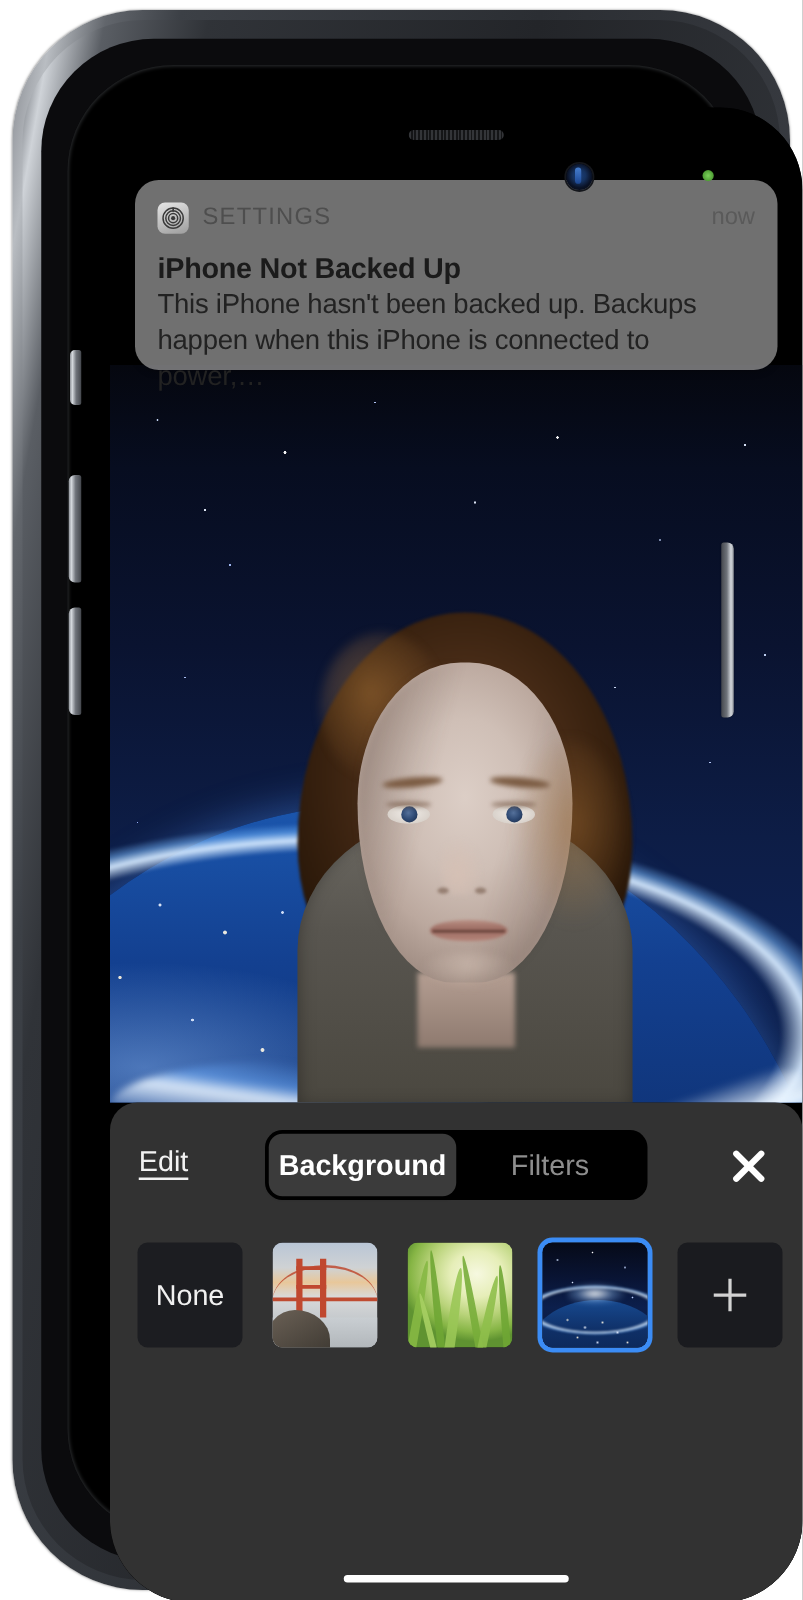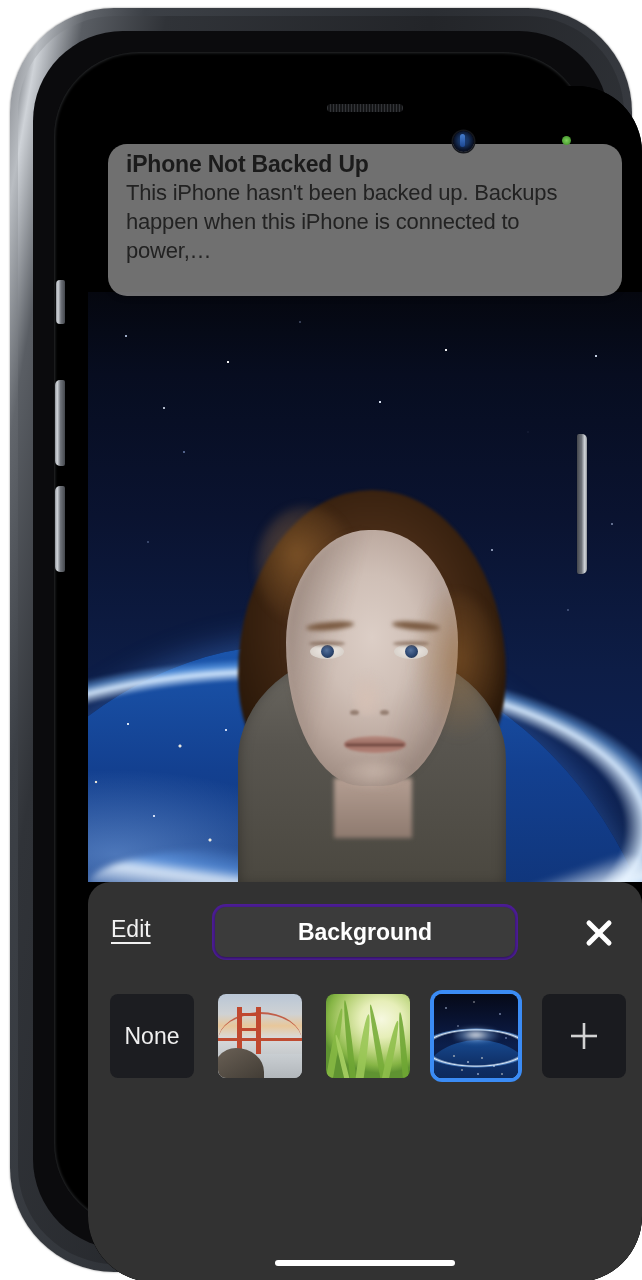--- a/index.html
+++ b/index.html
@@ -216,21 +216,21 @@
   .notif-body{padding:1px 18px 0 18px;font-size:22px;color:#222;line-height:1.31;
            letter-spacing:-.2px;}
 
   
   .panel{position:absolute;left:0;bottom:0;width:554px;height:400px;
          background:#323232;border-radius:22px 22px 0 0;z-index:20;}
   .panel-top{position:relative;height:100px;}
   .edit{position:absolute;left:23px;top:34px;font-size:23px;color:#f2f2f2;
         text-decoration:underline;text-underline-offset:5px;text-decoration-thickness:2px;text-align:center;}
   .seg{position:absolute;left:50%;transform:translateX(-50%);top:22px;
-       width:306px;height:56px;border-radius:14px;background:#4c1d95;
+       width:306px;height:56px;border-radius:14px;background:#000000;
        display:flex;align-items:center;padding:3px;box-sizing:border-box;}
   .seg-item{flex:1;height:100%;border-radius:11px;display:flex;align-items:center;
        justify-content:center;font-size:23px;color:#8e8e8e;}
   .seg-item.sel{background:#3b3b3b;color:#fff;font-weight:700;
        box-shadow:0 1px 3px rgba(0,0,0,.45);}
   .closebtn{position:absolute;right:22px;top:30px;width:42px;height:42px;}
   .closebtn svg{display:block;}
 
   .thumbs{position:absolute;left:0;top:94px;width:554px;height:120px;
           display:flex;align-items:center;padding:0 22px;box-sizing:border-box;gap:24px;}
@@ -347,30 +347,44 @@
                 <div class="nose"></div>
                 <div class="nostril l"></div>
                 <div class="nostril r"></div>
                 <div class="mouth"></div>
                 <div class="mline"></div>
                 <div class="chin"></div>
               </div>
             </div>
 
             <div class="notif">
+              <div class="notif-head">
+                <div class="appicon">
+                  <svg class="gearsvg" width="19" height="19" viewBox="0 0 24 24" aria-hidden="true">
+                    <circle cx="12" cy="12" r="10.2" fill="none" stroke="#3a3a3a" stroke-width="1.5"></circle>
+                    <circle cx="12" cy="12" r="7.4" fill="none" stroke="#3a3a3a" stroke-width="1.5"></circle>
+                    <circle cx="12" cy="12" r="4.6" fill="none" stroke="#3a3a3a" stroke-width="1.5"></circle>
+                    <circle cx="12" cy="12" r="2.1" fill="#3a3a3a"></circle>
+                    <rect x="11.2" y="1.2" width="1.7" height="4.4" fill="#3a3a3a"></rect>
+                  </svg>
+                </div>
+                <div class="appname">SETTINGS</div>
+                <div class="ago">now</div>
+              </div>
               <div class="notif-title">iPhone Not Backed Up</div>
               <div class="notif-body">This iPhone hasn't been backed up. Backups happen when this iPhone is connected to power,…</div>
             </div>
 
             <div class="panel">
               <div class="panel-top">
                 <div class="edit">Edit</div>
 
                 <div class="seg">
                   <div class="seg-item sel">Background</div>
+                  <div class="seg-item">Filters</div>
                 </div>
 
                 <div class="closebtn">
                   <svg width="42" height="42" viewBox="0 0 42 42" aria-hidden="true">
                     <line x1="11" y1="11" x2="31" y2="31" stroke="#fff" stroke-width="5" stroke-linecap="round"></line>
                     <line x1="31" y1="11" x2="11" y2="31" stroke="#fff" stroke-width="5" stroke-linecap="round"></line>
                   </svg>
                 </div>
               </div>
 

